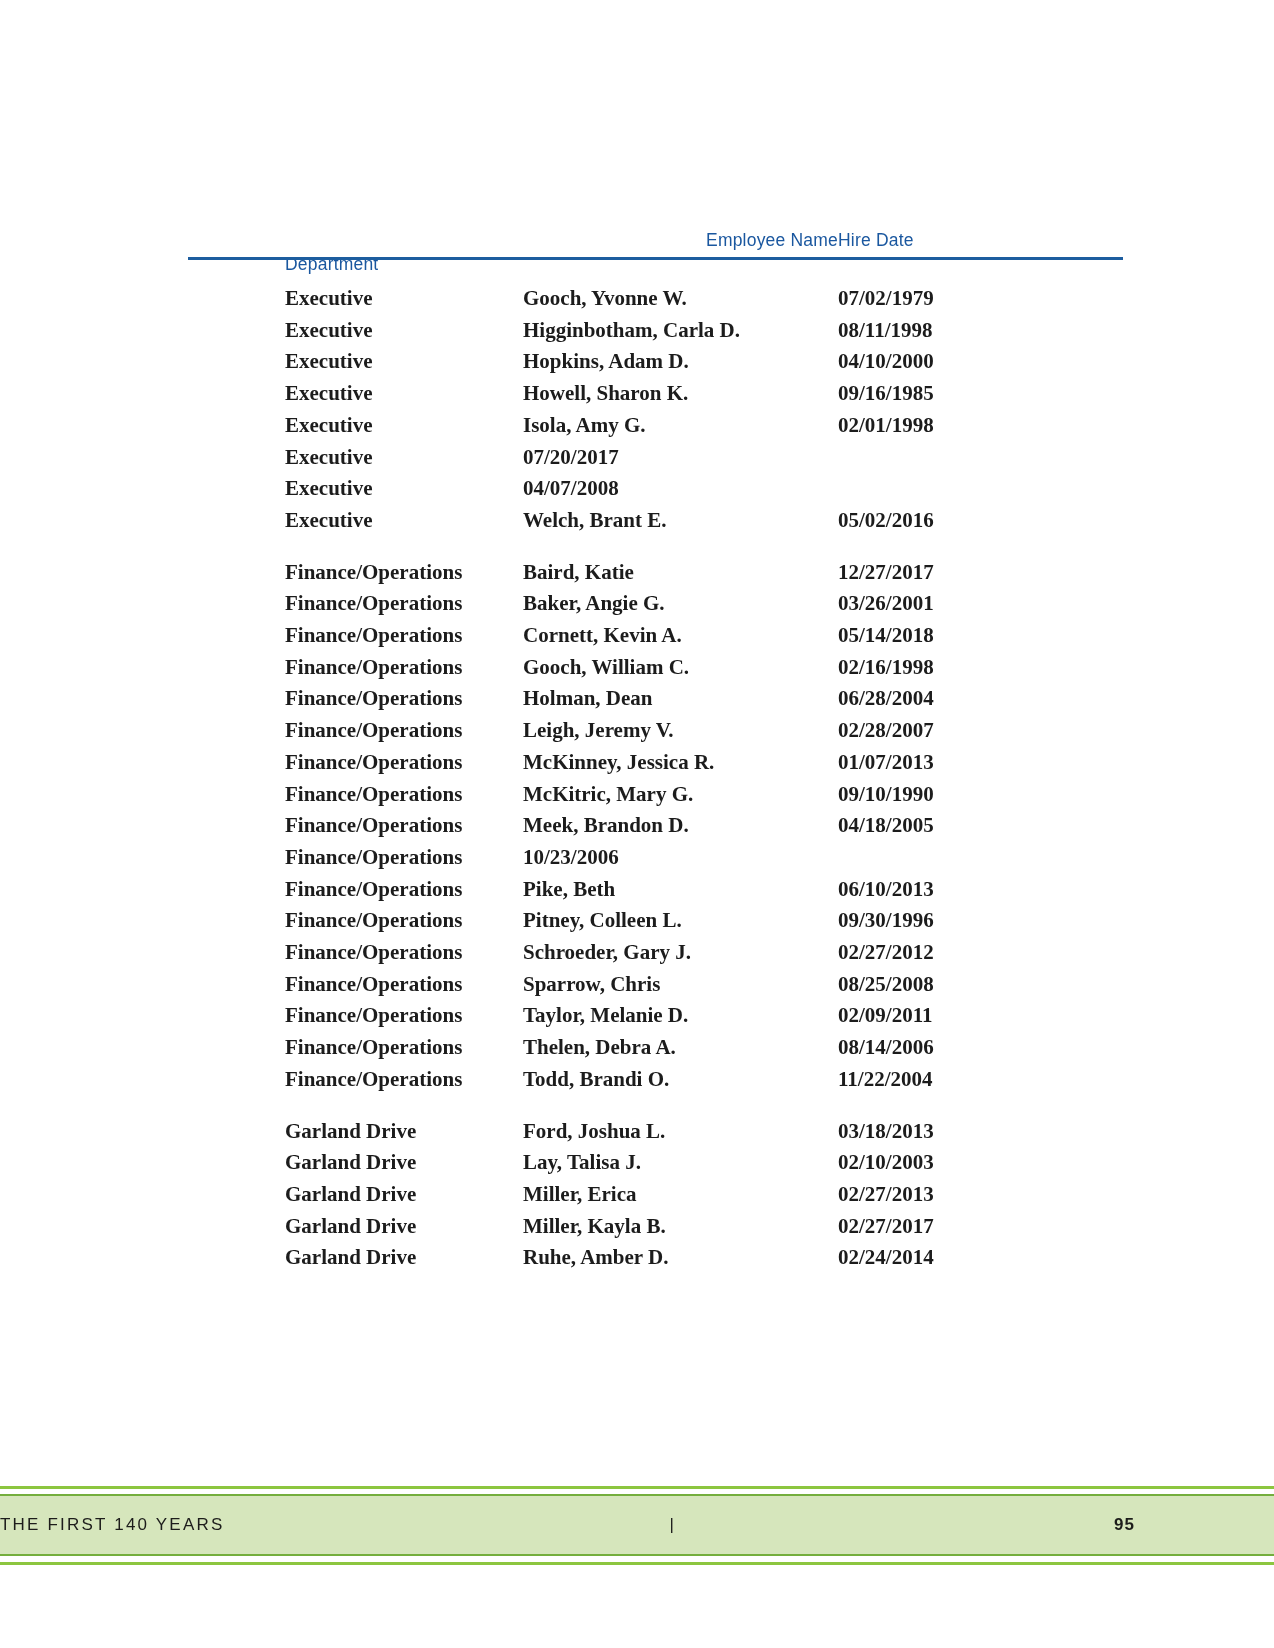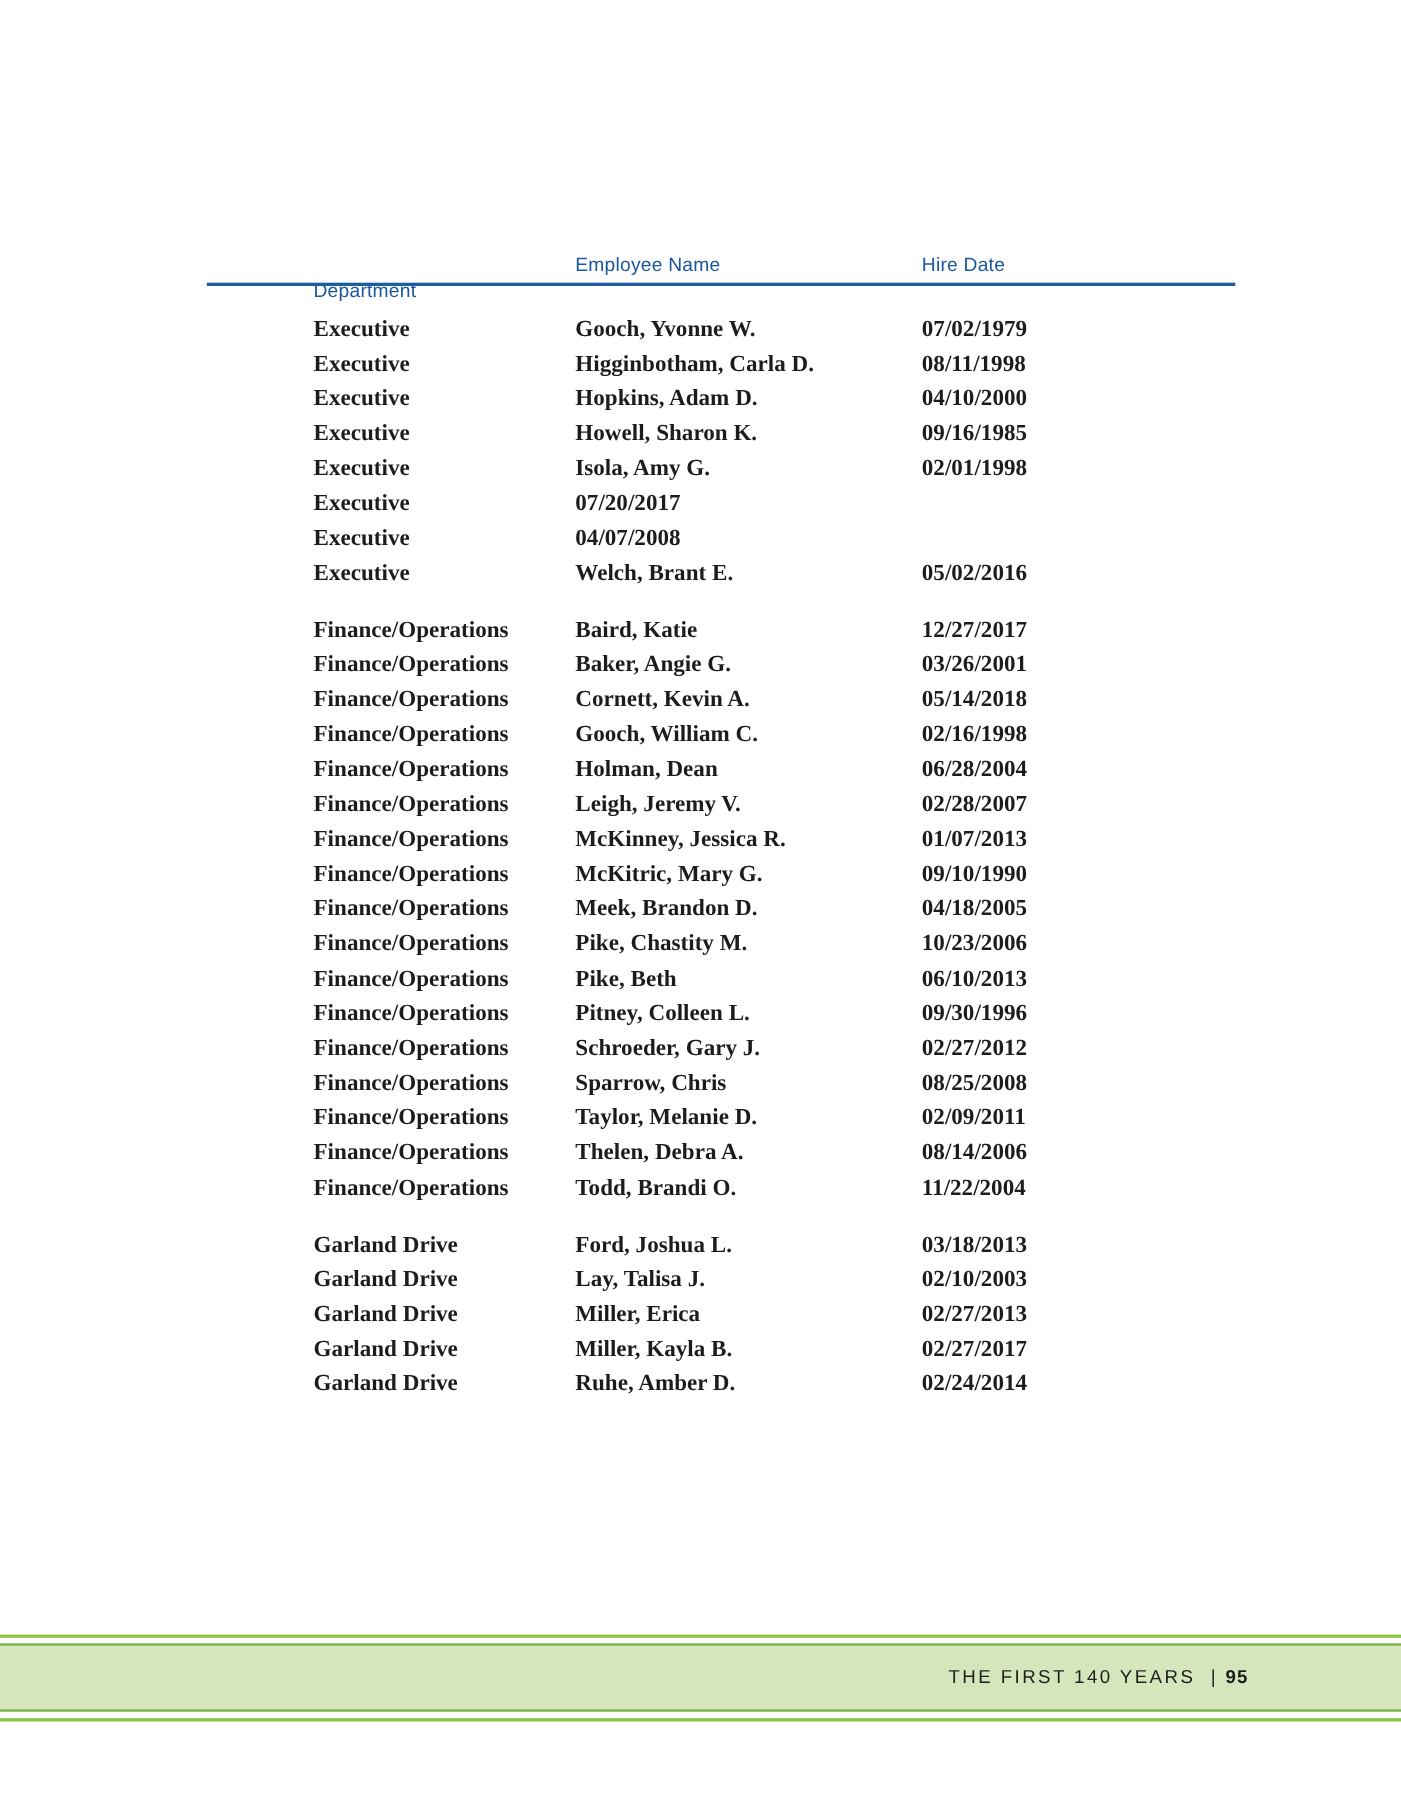--- a/index.html
+++ b/index.html
@@ -19,21 +19,21 @@
     top: 229px;
     left: 285px;
     display: flex;
     font-family: "Liberation Sans", sans-serif;
     font-size: 17.5px;
     line-height: 22px;
     color: #1a579f;
     letter-spacing: 0.2px;
   }
   .col-dept { width: 238px; margin-top: 24px; }
-  .col-name { width: 315px; }
+  .col-name { width: 315px; text-align: right; }
   .col-date { width: 236px; }
 
   .header-rule {
     position: absolute;
     top: 257px;
     left: 188px;
     width: 935px;
     height: 2.5px;
     background: #1d5d9f;
   }
@@ -69,21 +69,21 @@
     position: absolute;
     top: 1494px;
     left: 0;
     width: 1274px;
     height: 62px;
     background: #d6e6bc;
     border-top: 2.5px solid #74ae3d;
     border-bottom: 2.5px solid #74ae3d;
     display: flex;
     align-items: center;
-    justify-content: flex-end;
+    justify-content: space-between;
     padding-right: 139px;
     font-family: "Liberation Sans", sans-serif;
     font-size: 17px;
     color: #1d1d1b;
   }
   .footer-title { letter-spacing: 2.2px; }
   .footer-sep   { margin: 0 9px 0 14px; font-weight: 300; }
   .footer-page  { font-weight: bold; letter-spacing: 1px; }
 </style>
 </head>
@@ -181,21 +181,20 @@
           <div class="cell-name">McKitric, Mary G.</div>
           <div class="cell-date">09/10/1990</div>
         </div>
         <div class="row">
           <div class="cell-dept">Finance/Operations</div>
           <div class="cell-name">Meek, Brandon D.</div>
           <div class="cell-date">04/18/2005</div>
         </div>
         <div class="row">
           <div class="cell-dept">Finance/Operations</div>
-          <div class="cell-name">Pike, Chastity M.</div>
           <div class="cell-date">10/23/2006</div>
         </div>
         <div class="row">
           <div class="cell-dept">Finance/Operations</div>
           <div class="cell-name">Pike, Beth</div>
           <div class="cell-date">06/10/2013</div>
         </div>
         <div class="row">
           <div class="cell-dept">Finance/Operations</div>
           <div class="cell-name">Pitney, Colleen L.</div>

